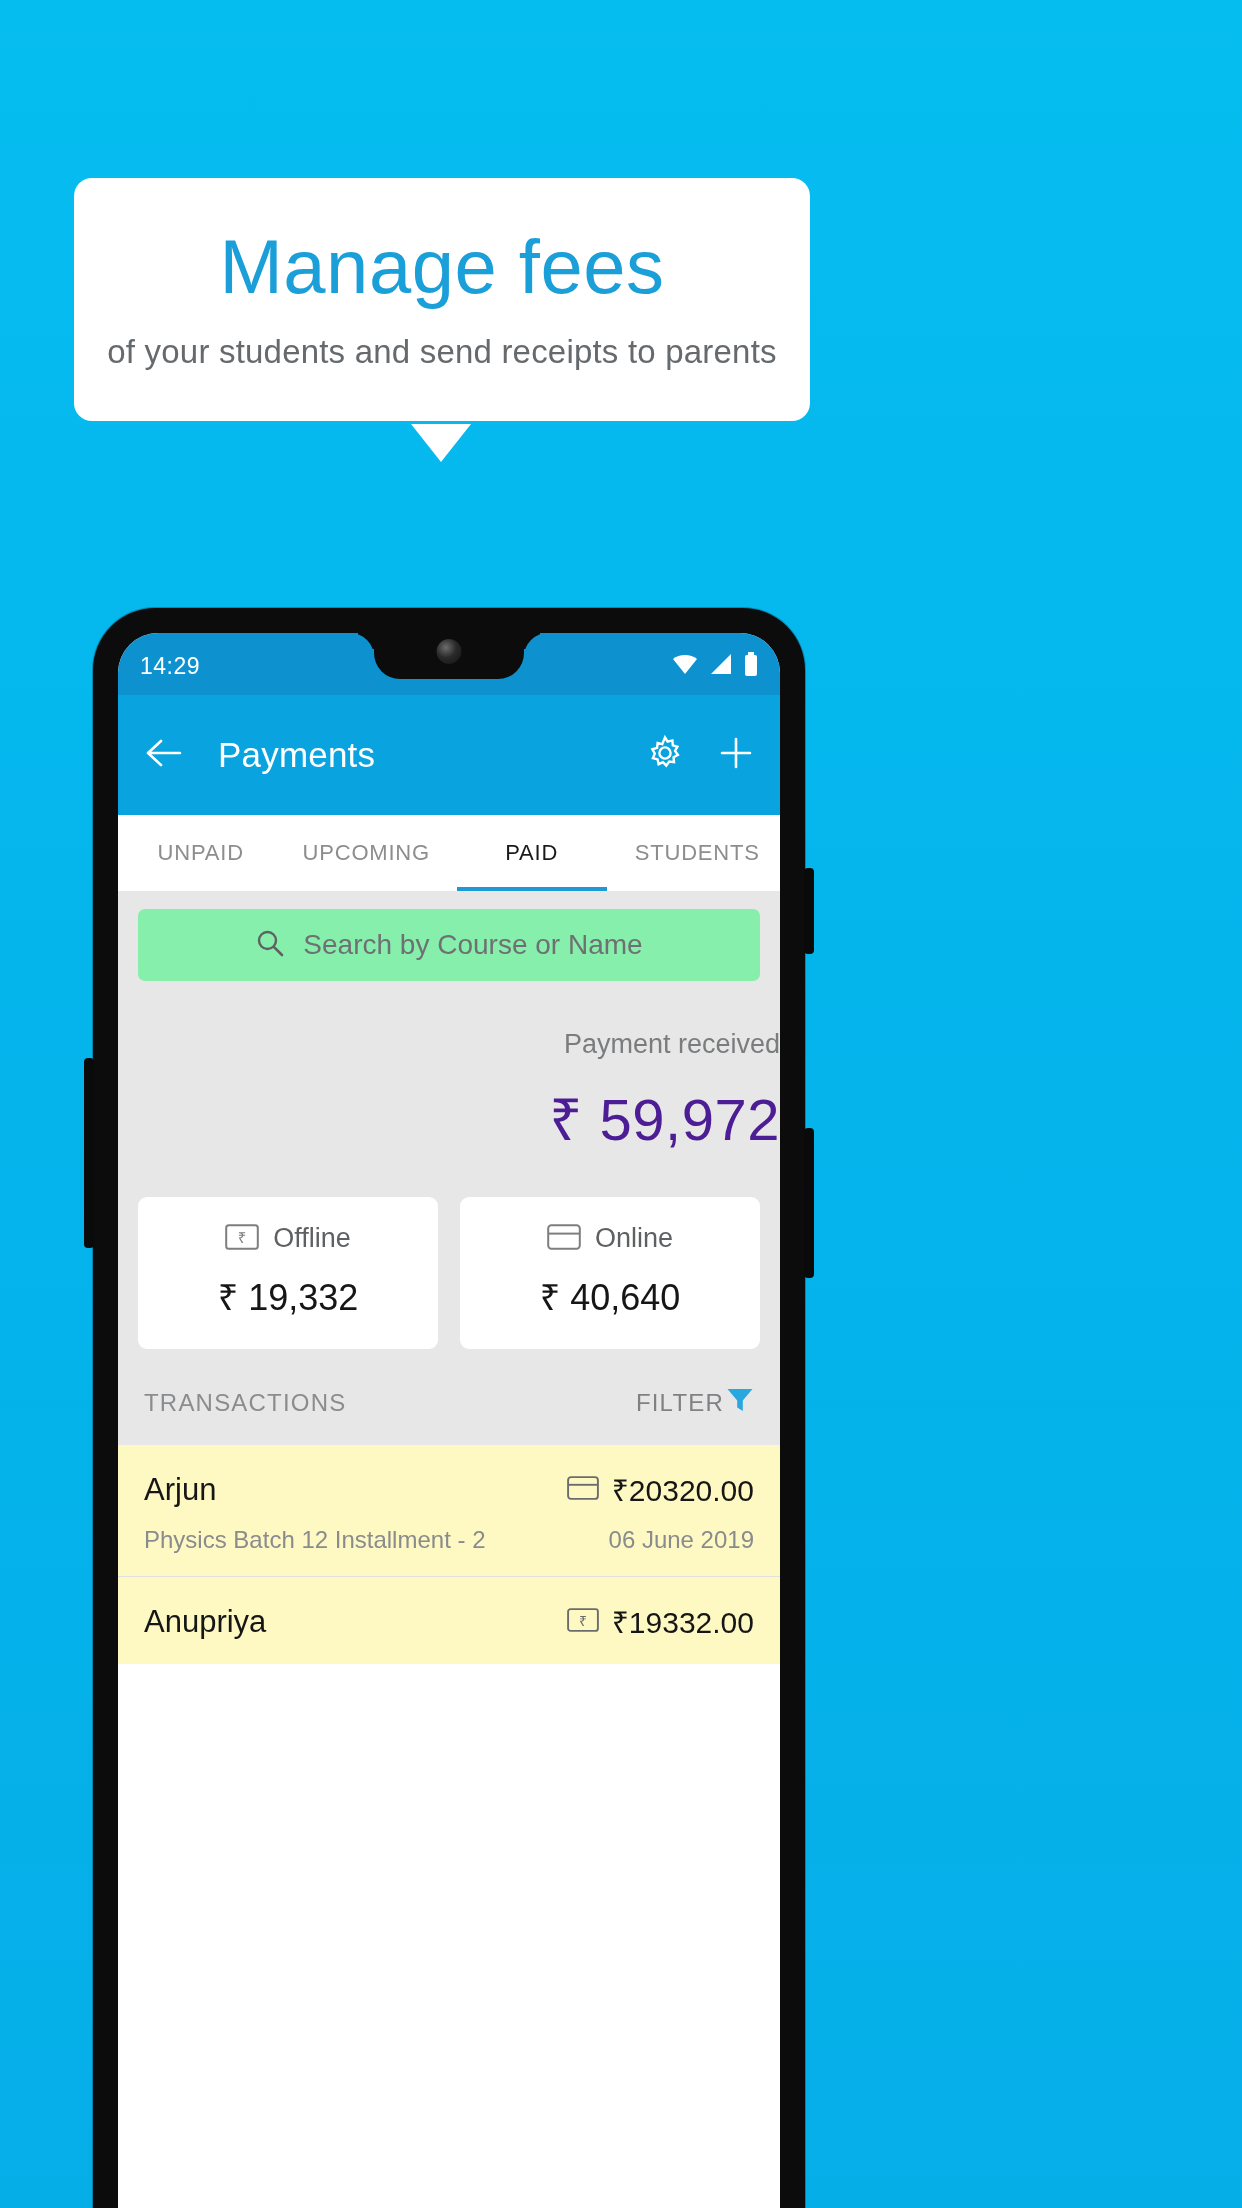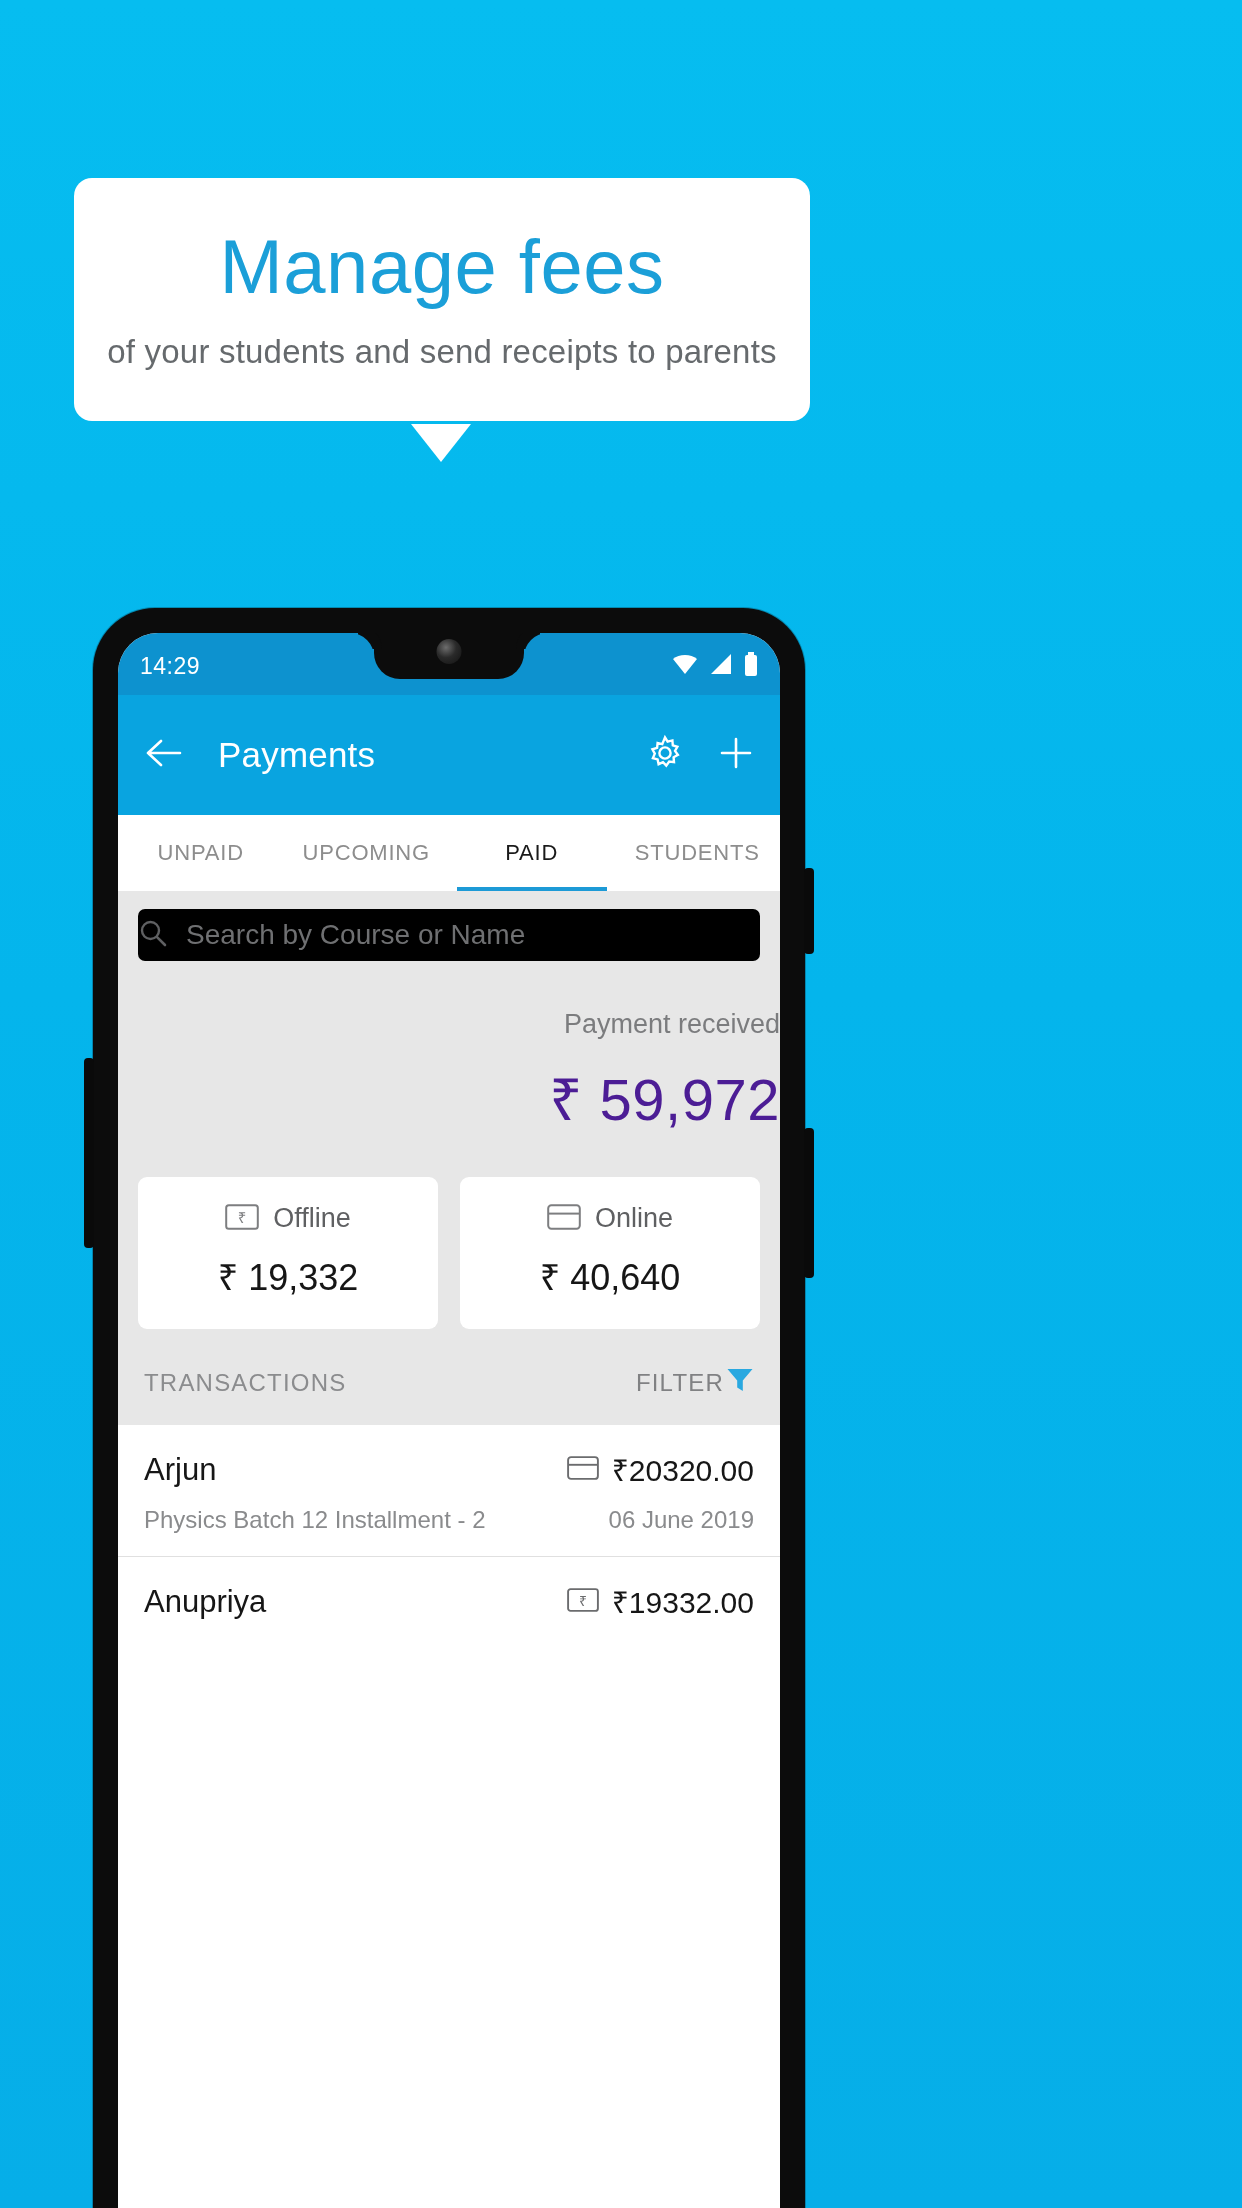--- a/index.html
+++ b/index.html
@@ -183,26 +183,26 @@
     left: 8px; right: 8px; bottom: 0;
     height: 4px;
     background: #1d9ad6;
   }
 
   
   .content { background: #e7e7e7; }
 
   .searchwrap { padding: 18px 20px 0; }
   .searchbar {
-    height: 52px;
-    background: #000000;
+    height: 72px;
+    background: #86efac;
     border-radius: 7px;
     display: flex;
     align-items: center;
-    justify-content: flex-start;
+    justify-content: center;
     gap: 18px;
   }
   .search-placeholder {
     font-size: 28px;
     color: #6f7072;
   }
 
   .summary {
     padding: 48px 0 10px;
     text-align: right;
@@ -261,21 +261,21 @@
   .listhead-right {
     margin-left: auto;
     display: flex;
     align-items: center;
     gap: 2px;
     font-size: 24px;
     color: #808183;
     letter-spacing: 1.2px;
   }
 
-  .txlist { background: #ffffff; }
+  .txlist { background: #fef9c3; }
   .txrow {
     padding: 24px 26px 22px;
     border-top: 1px solid #e0e0e0;
   }
   .txrow:first-child { border-top: none; }
   .txtop {
     display: flex;
     align-items: center;
   }
   .txname {

